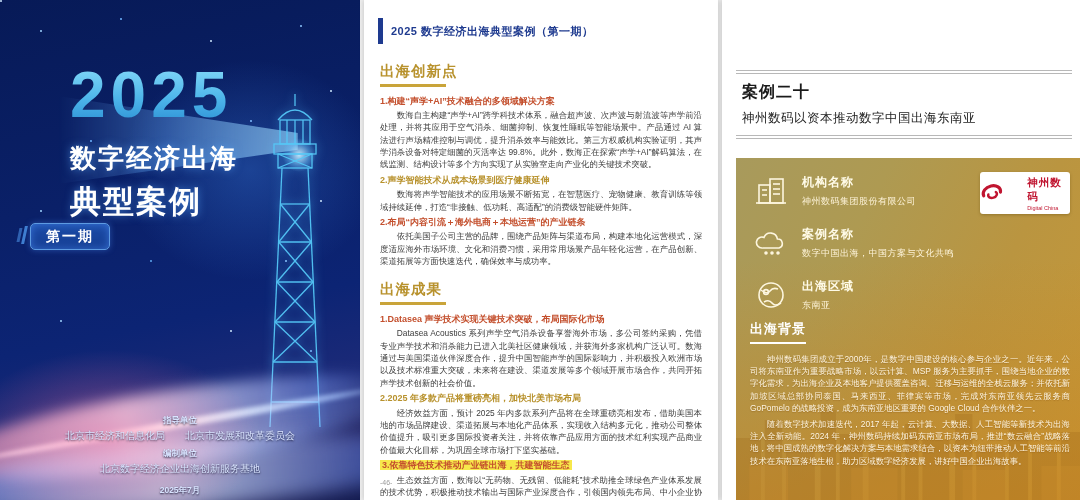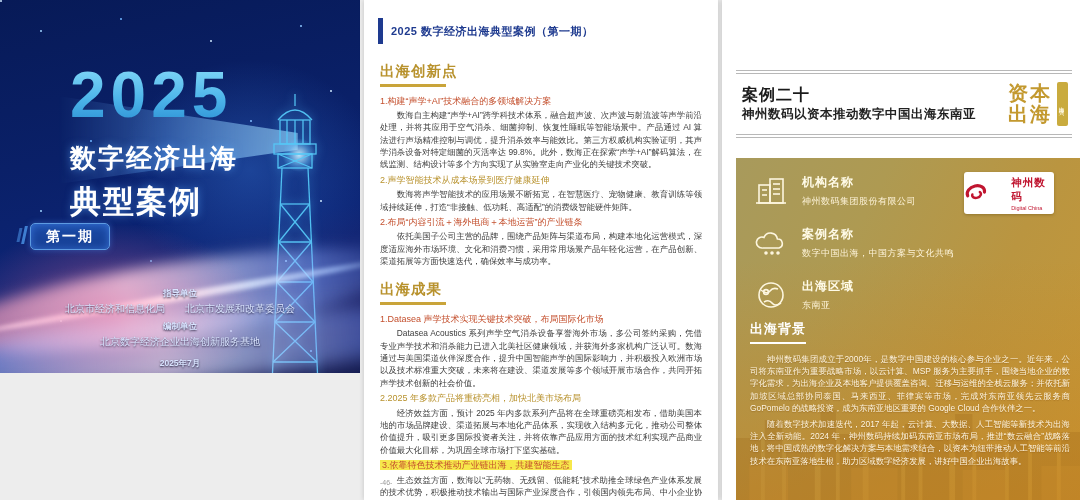--- a/index.html
+++ b/index.html
@@ -1,20 +1,20 @@
 <!DOCTYPE html>
 <html><head>
 <meta charset="utf-8">
 <style>
   html,body{margin:0;padding:0;width:1080px;height:500px;overflow:hidden;
     font-family:"Liberation Sans","DejaVu Sans",sans-serif;background:#ededed;}
   .stage{position:relative;width:1080px;height:500px;}
 
   
-  .cover{position:absolute;left:0;top:0;width:360px;height:373px;overflow:hidden;
+  .cover{position:absolute;left:0;top:0;width:360px;height:500px;overflow:hidden;
     background:linear-gradient(168deg,#071a57 0%,#0a2068 38%,#0c2474 62%,#1c2a78 78%,#232158 90%,#131a4e 100%);}
   .cover .nebula{position:absolute;left:120px;top:60px;width:260px;height:220px;
     background:radial-gradient(closest-side,rgba(60,130,230,.35),rgba(60,130,230,0));}
   .cover .stars{position:absolute;left:0;top:0;width:2px;height:2px;border-radius:50%;background:#cfe9ff;
     box-shadow:40px 30px 0 0 #9fd4ff,120px 18px 0 0 #6fb6ff,210px 40px 0 0 #cfe9ff,300px 25px 0 0 #8cc6ff,
     330px 90px 0 0 #cfe9ff,250px 120px 0 0 #7fbcff,180px 85px 0 0 #9fd4ff,90px 140px 0 0 #6fb6ff,
     40px 210px 0 0 #9fd4ff,320px 200px 0 0 #cfe9ff,285px 260px 0 0 #8cc6ff,150px 260px 0 0 #5ea8f0,
     60px 320px 0 0 #9fd4ff,230px 330px 0 0 #cfe9ff,310px 350px 0 0 #7fbcff;}
   .beam{position:absolute;left:58px;top:96px;width:240px;height:88px;
     background:linear-gradient(to left,rgba(160,220,255,.65),rgba(110,180,255,.35) 55%,rgba(90,150,255,0));
@@ -58,49 +58,49 @@
   .page.case{left:722px;width:358px;}
 
   
   .mid-header{position:absolute;left:14px;top:18px;display:flex;align-items:center;}
   .mid-header .bar{width:5px;height:26px;background:#1e3a8f;margin-right:8px;}
   .mid-header .txt{font-size:11px;font-weight:bold;color:#1e3a8f;letter-spacing:.5px;}
   .mid-body{position:absolute;left:16px;top:62px;width:322px;}
   .sec-title{font-size:14.5px;font-weight:bold;color:#b8922d;letter-spacing:1px;}
   .sec-underline{width:66px;height:2.5px;background:#c9a43a;margin:3px 0 8px 0;}
   .blk{margin-bottom:2px;}
-  .blk .h{font-size:9px;font-weight:normal;line-height:1.5;}
+  .blk .h{font-size:9px;font-weight:bold;line-height:1.5;}
   .h-red{color:#c4502e;} .h-gold{color:#b8922d;}
   .h-hl{background:#f7e84b;color:#c4502e;padding:0 2px;}
   .blk .b{font-size:8.4px;color:#3d3d3d;line-height:1.47;text-align:justify;text-indent:2em;margin:1px 0 3px 0;}
   .sec-gap{height:10px;}
   .page-num{position:absolute;left:16px;bottom:14px;font-size:7px;color:#999;}
 
   
   .case-header{position:absolute;left:14px;top:70px;width:336px;}
   .rule{height:1px;background:#b8b8b8;}
   .rule+.rule{margin-top:2px;}
   .case-head-row{display:flex;justify-content:space-between;align-items:center;padding:8px 4px 8px 6px;}
   .case-label{font-size:16px;font-weight:bold;color:#1a1a1a;letter-spacing:1px;}
-  .case-title{font-size:12.5px;font-weight:bold;color:#222;letter-spacing:.5px;}
+  .case-title{font-size:12.5px;font-weight:normal;color:#222;margin-top:7px;letter-spacing:.5px;}
   .case-tags{display:flex;align-items:center;gap:5px;}
   .tag-main{font-size:20px;font-weight:bold;color:#c3992f;line-height:1.06;letter-spacing:2px;text-align:center;}
   .tag-side{writing-mode:vertical-rl;font-size:5.5px;color:#fdf7dd;background:#c9ab3e;border-radius:2px;
     padding:3px 2px;letter-spacing:1px;height:38px;display:flex;align-items:center;justify-content:center;}
   .gold-card{position:absolute;left:14px;top:158px;right:0;bottom:0;overflow:hidden;
     background:linear-gradient(118deg,#a89a5c 0%,#ae9a52 30%,#ba9540 62%,#c69838 100%);}
   .gold-card .warm{position:absolute;left:0;right:0;bottom:0;height:240px;
     background:linear-gradient(to top,rgba(200,130,30,.55),rgba(200,130,30,0));}
   .skyline{position:absolute;left:0;bottom:0;width:100%;height:120px;opacity:.5;}
   .info-rows{position:absolute;left:18px;top:16px;width:230px;}
   .info-row{display:flex;margin-bottom:18px;}
   .info-icon{width:34px;height:34px;flex:0 0 34px;margin-right:14px;}
   .info-label{font-size:12px;font-weight:bold;color:#fffbe8;letter-spacing:1px;}
   .info-value{font-size:9px;color:#fdf3d8;margin-top:4px;letter-spacing:.5px;}
-  .logo-box{position:absolute;right:26px;top:14px;width:90px;height:42px;background:#fff;border-radius:3px;
+  .logo-box{position:absolute;right:10px;top:14px;width:90px;height:42px;background:#fff;border-radius:3px;
     display:flex;align-items:center;justify-content:center;gap:23px;box-shadow:0 1px 3px rgba(80,60,0,.35);}
   .logo-text .cn{font-size:10.5px;font-weight:bold;color:#c01530;letter-spacing:1px;}
   .logo-text .en{font-size:5.5px;color:#c01530;margin-top:1px;}
   .bg-sec{position:absolute;left:14px;top:162px;right:10px;}
   .bg-title{font-size:13px;font-weight:bold;color:#ffffff;letter-spacing:1px;}
   .bg-underline{width:56px;height:2px;background:#fff;margin:4px 0 9px 0;}
   .bg-para{font-size:8.4px;color:#fdf4e0;line-height:1.45;text-align:justify;text-indent:2em;margin-bottom:4px;
     text-shadow:0 1px 1px rgba(120,70,0,.35);}
 </style>
 </head>
@@ -214,27 +214,20 @@
 
   <section class="page case">
     <div class="case-header">
       <div class="rule"></div>
       <div class="rule"></div>
       <div class="case-head-row">
         <div>
           <div class="case-label">案例二十</div>
           <div class="case-title">神州数码以资本推动数字中国出海东南亚</div>
         </div>
-        <div class="case-tags">
-          <div class="tag-main">
-            <div>资本</div>
-            <div>出海</div>
-          </div>
-          <div class="tag-side">出海模式</div>
-        </div>
       </div>
       <div class="rule"></div>
       <div class="rule"></div>
     </div>
 
     <div class="gold-card">
       <div class="warm"></div>
       <svg class="skyline" viewBox="0 0 358 120" preserveAspectRatio="none">
         <g fill="rgba(150,95,20,0.45)">
           <rect x="0" y="58" width="26" height="62"></rect>

